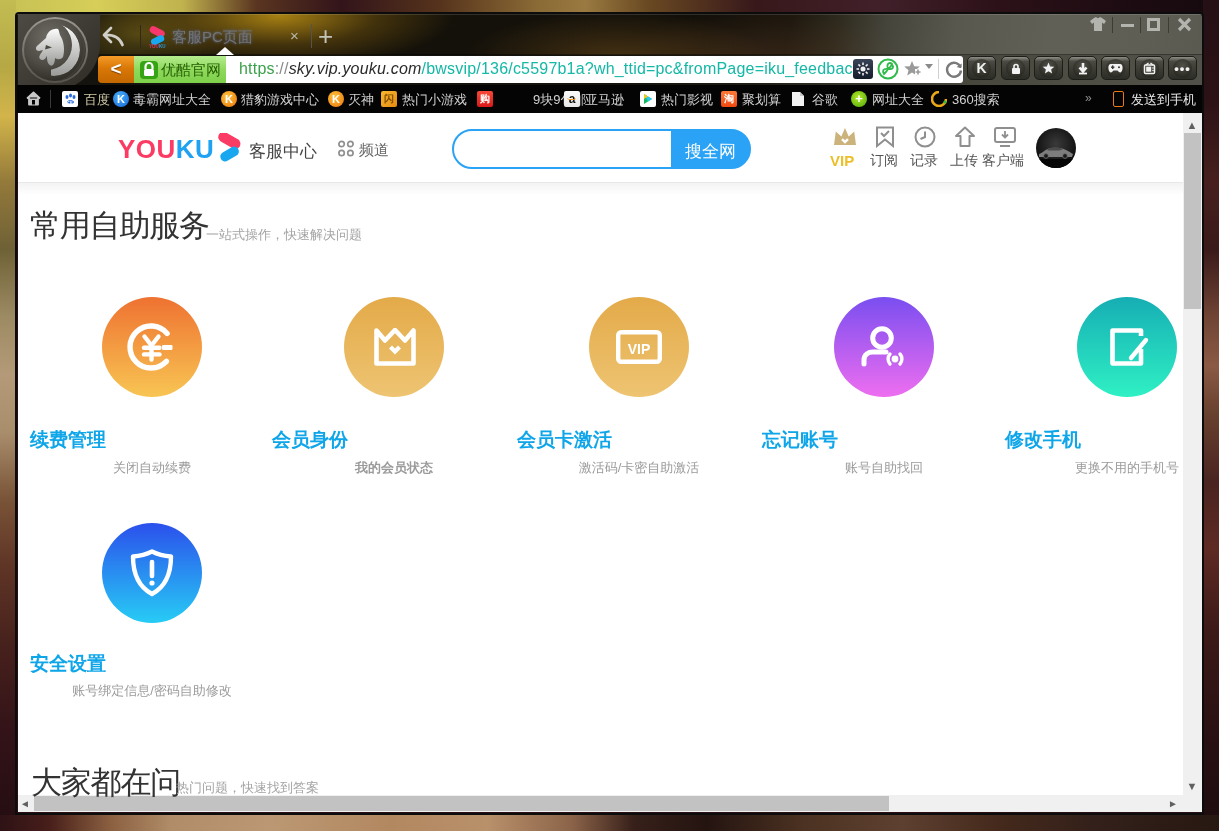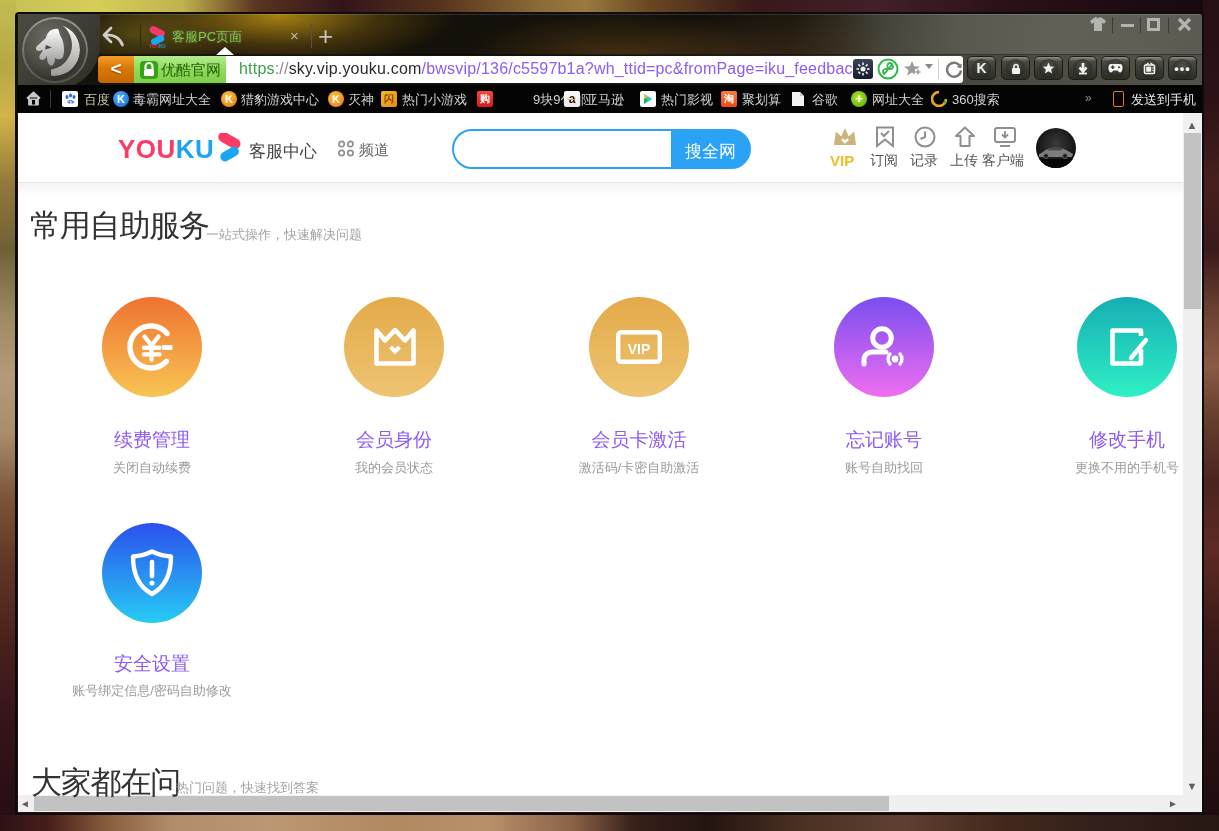--- a/index.html
+++ b/index.html
@@ -40,21 +40,21 @@
   #hscroll { left:18px; top:795px; width:1165px; height:17px; background:#f0f0f0; }
   #hthumb { left:34px; top:796px; width:855px; height:15px; background:#c2c2c2; }
   #hleft { left:20px; top:799px; width:12px; height:10px; color:#606060; font-size:10px; line-height:10px; }
   #hright { left:1168px; top:799px; width:12px; height:10px; color:#606060; font-size:10px; line-height:10px; }
 
   
   .hdr-border { left:18px; top:182px; width:1165px; height:1px; background:#e8e8e8; }
   .hdr-shadow { left:18px; top:183px; width:1165px; height:12px; background:linear-gradient(180deg,#f3f3f3,#ffffff); }
 
   .circle { position:absolute; width:100px; height:100px; border-radius:50%; }
-  .lbl { position:absolute; font-size:19px; color:#8b5cf6; text-align:center; width:244px; }
+  .lbl { position:absolute; font-size:19px; color:#0ea5e9; width:244px;font-weight:bold; }
   .sub { position:absolute; font-size:13px; color:#9b9b9b; text-align:center; width:244px; }
 
   .h1 { position:absolute; font-size:31px; color:#333; letter-spacing:-1.2px;}
   .h1sub { position:absolute; font-size:13px; color:#a3a3a3; }
 
   .rbtn { top:56px; width:29px; height:24px; border-radius:5px; z-index:56;
     background:linear-gradient(180deg,#8f8f88,#4a4a42 20%,#3a3a33 60%,#2d2d27);
     border:1px solid #1e1e18; }
   .rin { width:19px; height:19px; border-radius:50%; margin:2px auto 0;
     background:radial-gradient(circle at 50% 35%,#52524a,#26261f 80%);
@@ -108,21 +108,21 @@
     <path d="M10,3 L3,10 L10,17 M3.2,10 C13,9.5 19,13 21.5,20" stroke="#cfcfc8" stroke-width="2.7" fill="none" stroke-linecap="round" stroke-linejoin="round"></path>
   </svg>
   <div class="abs" style="left:140px; top:25px; width:1px; height:23px; background:#2e2a1c; z-index:55;"></div>
 
   <svg class="abs" style="left:148px; top:26px; z-index:55;" width="20" height="22" viewBox="0 0 20 22">
     <rect x="1.5" y="2" rx="3.6" width="16" height="7.2" fill="#f8386c" transform="rotate(27 9 5)"></rect>
     <rect x="2.5" y="11" rx="3.4" width="14" height="6.8" fill="#19a7f0" transform="rotate(-27 9 14)"></rect>
     <text x="1" y="21.5" font-size="4.5" fill="#e03060" font-weight="bold">YOU</text>
     <text x="11" y="21.5" font-size="4.5" fill="#20a0e8" font-weight="bold">KU</text>
   </svg>
-  <div class="abs" style="left:172px; top:28px; font-size:13px; color:#84cc16; z-index:55; text-shadow:0 0 3px rgba(90,120,200,.8);">客服PC页面</div>
+  <div class="abs" style="left:172px; top:28px; font-size:15px; color:#737373; z-index:55; text-shadow:0 0 3px rgba(90,120,200,.8);">客服PC页面</div>
   <div class="abs" style="left:290px; top:27px; font-size:15px; color:#b8b8b0; z-index:55;">×</div>
   <div class="abs" style="left:311px; top:24px; width:1px; height:24px; background:#55534a; z-index:55;"></div>
   <div class="abs" style="left:318px; top:21px; font-size:26px; color:#c4c4bc; z-index:55;">+</div>
   <div class="abs" style="left:216px; top:47px; width:0; height:0; border-left:9px solid transparent; border-right:9px solid transparent; border-bottom:8px solid #fff; z-index:56;"></div>
 
   <svg class="abs" style="left:1089px; top:17px; z-index:55;" width="18" height="15" viewBox="0 0 18 15">
     <path fill="#b4b4ae" d="M5,1 L7,0 C8,1.5 10,1.5 11,0 L13,1 L17,4 L15,7 L13,5.5 L13,14 L5,14 L5,5.5 L3,7 L1,4 Z"></path>
   </svg>
   <div class="abs" style="left:1112px; top:17px; width:1px; height:16px; background:#3c3c34; z-index:55;"></div>
   <div class="abs" style="left:1121px; top:24px; width:13px; height:3px; background:#b4b4ae; z-index:55;"></div>
@@ -138,21 +138,21 @@
 
   <div class="abs" style="left:98px; top:56px; width:36px; height:27px; border-radius:4px 0 0 4px; background:linear-gradient(180deg,#f59b28,#d97807 45%,#c36700); z-index:55; color:#fff; font-weight:bold; font-size:19px; text-align:center; line-height:26px; text-shadow:0 1px 1px #7a4000;">&lt;</div>
   <div class="abs" style="left:134px; top:56px; width:92px; height:27px; background:linear-gradient(180deg,#b5ec8e,#8ed95c 50%,#7ed04a); z-index:55;"></div>
   <svg class="abs" style="left:139px; top:59px; z-index:56;" width="20" height="21" viewBox="0 0 20 21">
     <rect x="1" y="2" width="18" height="18" rx="4" fill="#36a313"></rect>
     <path d="M6.5,10 V7.5 a3.5,3.5 0 0 1 7,0 V10" stroke="#fff" stroke-width="2.2" fill="none"></path>
     <rect x="5" y="10" width="10" height="7" rx="1.5" fill="#fff"></rect>
   </svg>
   <div class="abs" style="left:161px; top:61px; font-size:15px; color:#265e04; z-index:56;">优酷官网</div>
   <div class="abs" style="left:226px; top:56px; width:737px; height:27px; background:#fff; border-radius:0 3px 3px 0; z-index:55;"></div>
-  <div class="abs" style="left:239px; top:60px; font-size:16px; z-index:56; white-space:nowrap; width:615px; overflow:hidden; letter-spacing:0.2px;"><span style="color:#3ba04b;">https</span><span style="color:#8a8a8a;">://</span><span style="color:#2b2b2b;">sky.vip.youku.com</span><span style="color:#8b5cf6;">/bwsvip/136/c5597b1a?wh_ttid=pc&amp;fromPage=iku_feedbac</span></div>
+  <div class="abs" style="left:239px; top:60px; font-size:16px; z-index:56; white-space:nowrap; width:615px; overflow:hidden; letter-spacing:0.2px;"><span style="color:#3ba04b;">https</span><span style="color:#8a8a8a;">://</span><span style="color:#2b2b2b;font-style:italic;">sky.vip.youku.com</span><span style="color:#14b8a6;">/bwsvip/136/c5597b1a?wh_ttid=pc&amp;fromPage=iku_feedbac</span></div>
 
   <div class="abs" style="left:853px; top:59px; width:20px; height:20px; border-radius:3px; background:linear-gradient(180deg,#3a4458,#141c2c); z-index:57;"></div>
   <svg class="abs" style="left:856px; top:62px; z-index:58;" width="14" height="14" viewBox="0 0 14 14">
     <circle cx="7" cy="7" r="2.5" fill="#f0f0f0"></circle>
     <g stroke="#f0f0f0" stroke-width="1.6">
       <path d="M7,0.5 V3"></path>
       <path d="M7,11 V13.5"></path>
       <path d="M0.5,7 H3"></path>
       <path d="M11,7 H13.5"></path>
       <path d="M2.4,2.4 L4.2,4.2"></path>
@@ -391,19 +391,19 @@
     <path d="M22,13 V27" stroke="#fff" stroke-width="4.6" stroke-linecap="round"></path>
     <circle cx="22" cy="34" r="2.6" fill="#fff"></circle>
   </svg>
 
   <div class="lbl" style="left:30px;  top:427px;">续费管理</div>
   <div class="lbl" style="left:272px; top:427px;">会员身份</div>
   <div class="lbl" style="left:517px; top:427px;">会员卡激活</div>
   <div class="lbl" style="left:762px; top:427px;">忘记账号</div>
   <div class="lbl" style="left:1005px;top:427px;">修改手机</div>
   <div class="sub" style="left:30px;  top:459px;">关闭自动续费</div>
-  <div class="sub" style="left:272px; top:459px;">我的会员状态</div>
+  <div class="sub" style="left:272px; top:459px;font-weight:bold;">我的会员状态</div>
   <div class="sub" style="left:517px; top:459px;">激活码/卡密自助激活</div>
   <div class="sub" style="left:762px; top:459px;">账号自助找回</div>
   <div class="sub" style="left:1005px;top:459px;">更换不用的手机号</div>
 
   <div class="lbl" style="left:30px; top:651px;">安全设置</div>
   <div class="sub" style="left:30px; top:682px;">账号绑定信息/密码自助修改</div>
 
 </body></html>

